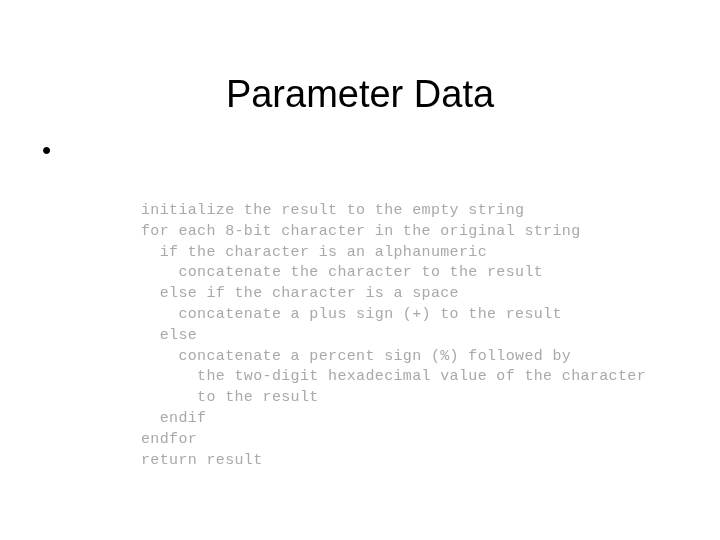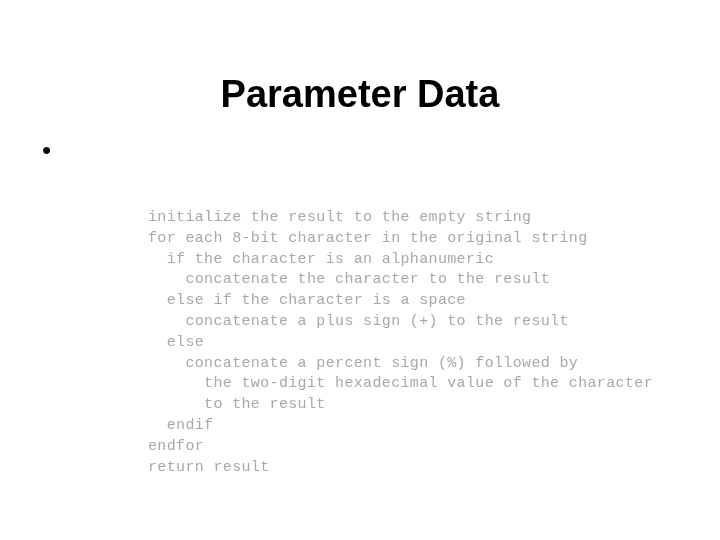--- a/index.html
+++ b/index.html
@@ -24,21 +24,21 @@
   }
 
   .slide-title {
     position: absolute;
     top: 47px;
     left: 0;
     width: 720px;
     text-align: center;
     font-family: "Liberation Sans", sans-serif;
     font-size: 38px;
-    font-weight: 700;
+    font-weight: 400;
     line-height: 44px;
     color: #000000;
     letter-spacing: 0px;
     white-space: nowrap;
   }
 
   .bullet-list {
     position: absolute;
     top: 133px;
     left: 36px;
@@ -65,21 +65,21 @@
     top: 0;
     font-size: 26px;
     line-height: 34px;
     color: #000000;
   }
 
   .code-block {
     position: absolute;
     top: 197px;
     left: 137px;
-    margin: 11px;
+    margin: 4px;
     padding: 0;
     font-family: "Liberation Mono", "DejaVu Sans Mono", monospace;
     font-size: 15px;
     line-height: 20.8px;
     color: #a9a9a9;
     white-space: pre;
     letter-spacing: 0.35px;
   }
 
   .code-line {

